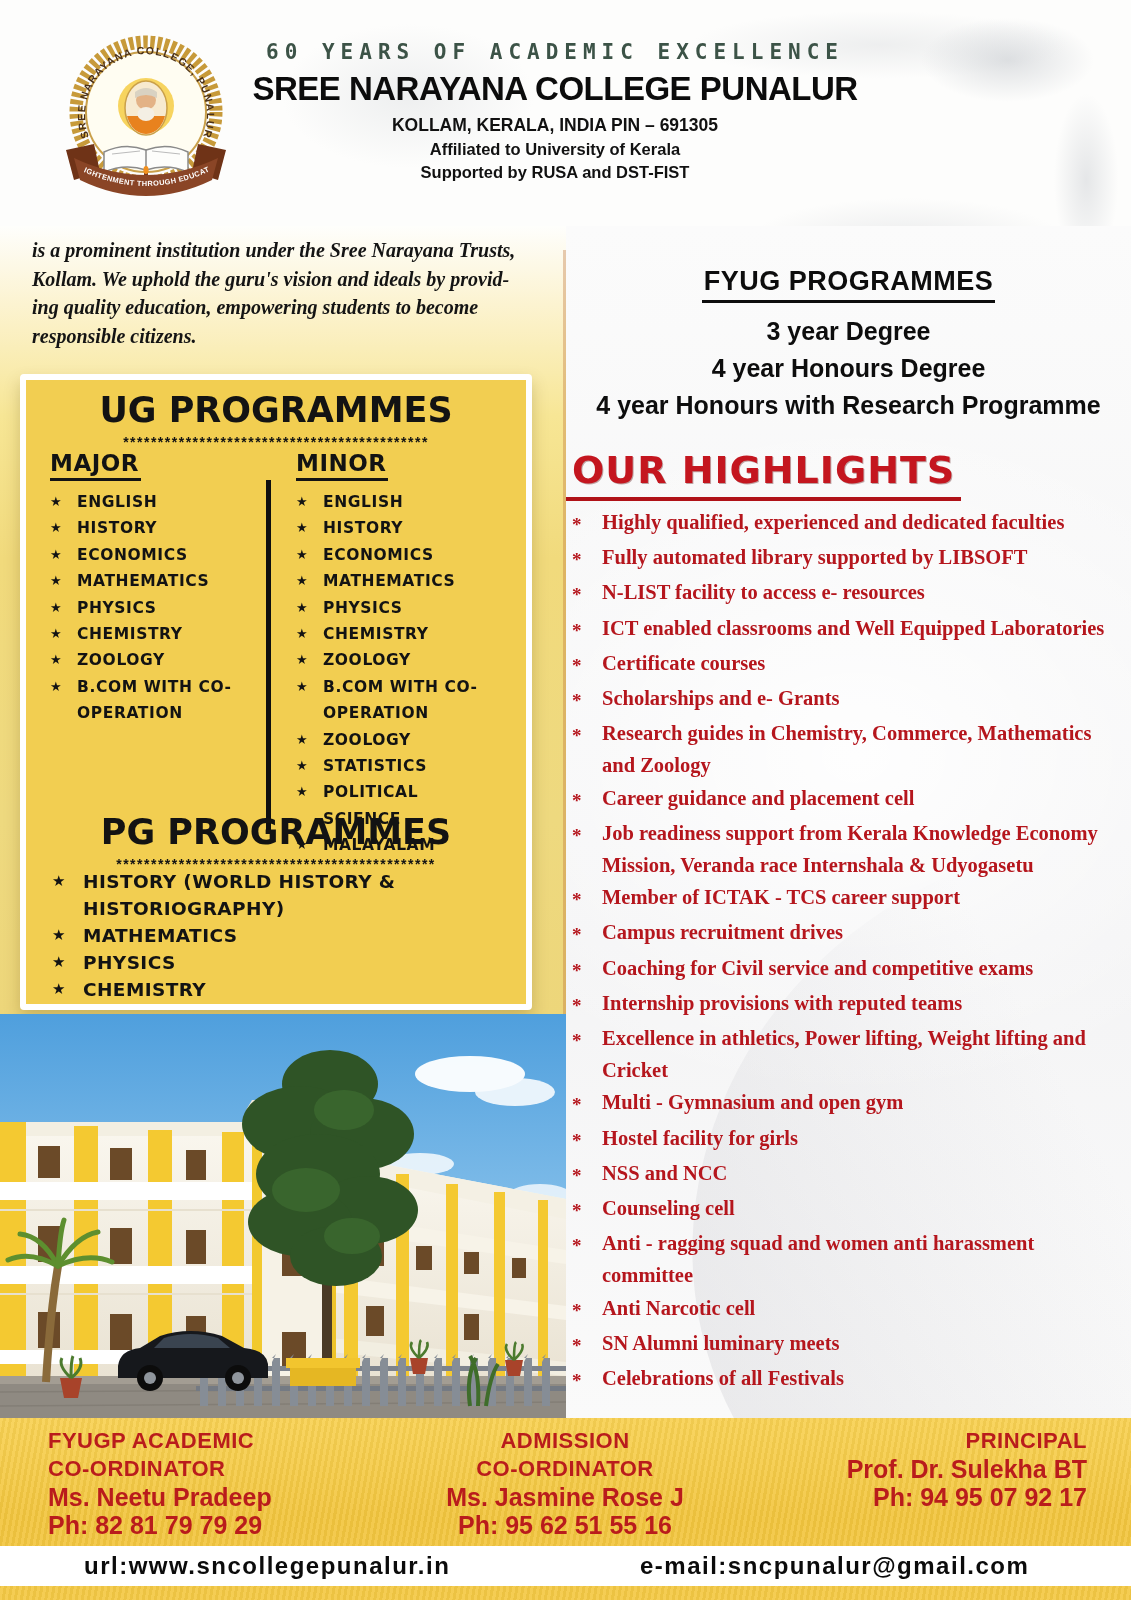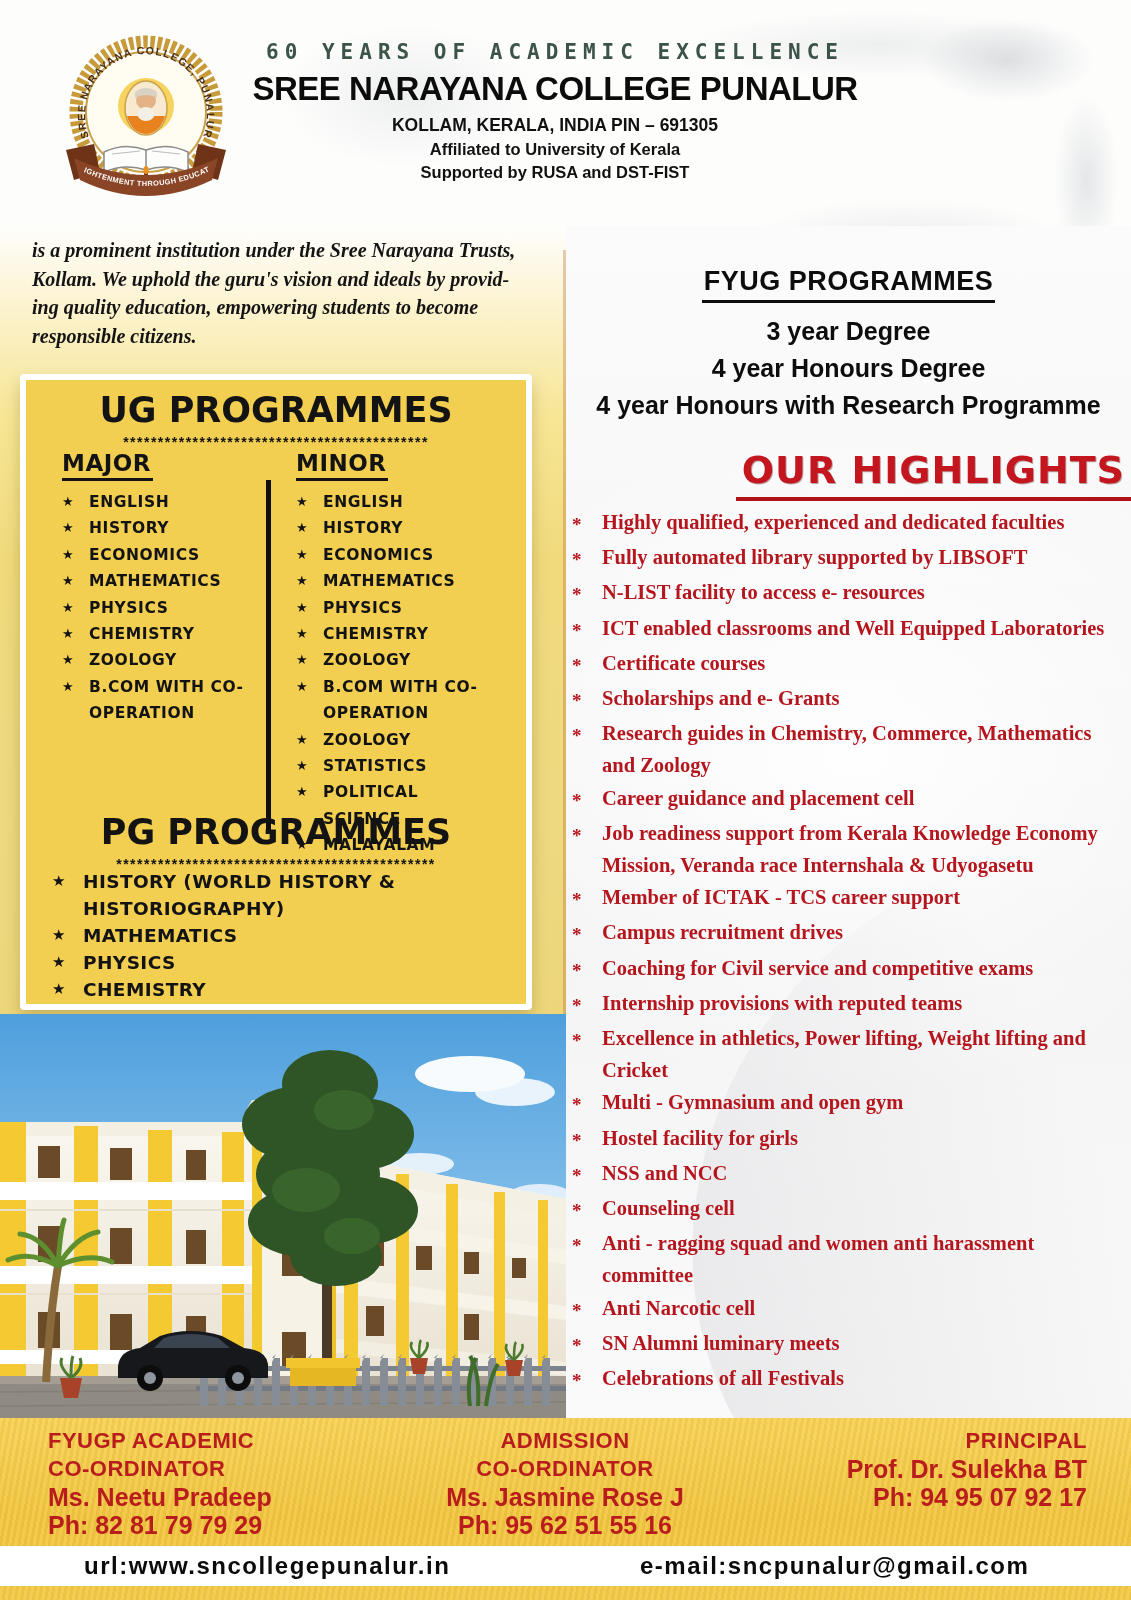--- a/index.html
+++ b/index.html
@@ -35,21 +35,21 @@
   .ug-box{position:absolute;left:20px;top:374px;width:500px;height:624px;background:#f2ce51;
     border:6px solid #fff;border-radius:4px;box-shadow:0 8px 16px rgba(90,70,10,.25);}
   .gothic{font-family:"DejaVu Sans",sans-serif;}
   .ug-title,.pg-title{position:absolute;width:100%;text-align:center;font-weight:bold;
     font-size:35px;letter-spacing:0;color:#131313;}
   .ug-title{top:10px;}
   .sep{position:absolute;width:100%;text-align:center;font-weight:bold;font-size:14px;
        letter-spacing:1.5px;color:#131313;overflow:hidden;white-space:nowrap;}
   .ug-sep{top:54px;}
   .cols{position:absolute;left:0;top:70px;width:100%;display:flex;}
-  .col-major{width:238px;padding-left:36px;box-sizing:border-box;}
+  .col-major{width:238px;padding-left:24px;box-sizing:border-box;}
   .col-minor{flex:1;padding-left:32px;box-sizing:border-box;}
   .col-head{display:inline-block;font-weight:bold;font-size:23px;color:#131313;
     border-bottom:3px solid #131313;padding:0 2px 2px 0;margin-bottom:8px;letter-spacing:.5px;}
   .prog-item{display:flex;gap:13px;font-weight:bold;font-size:15.5px;letter-spacing:.6px;
     line-height:26.4px;color:#131313;}
   .prog-item .blt{font-size:13px;width:14px;flex:none;}
   .prog-item .txt{max-width:168px;}
   .v-divider{position:absolute;left:240px;top:100px;width:5px;height:352px;background:#0f0f0f;}
   .pg-title{top:432px;}
   .pg-sep{top:476px;}
@@ -62,21 +62,21 @@
     background:linear-gradient(180deg,#fbfbfb,#f4f4f5 60%,#fafafa);}
   .sw1,.sw2{position:absolute;border-radius:50%;}
   .sw1{left:-160px;top:180px;width:900px;height:700px;
        background:radial-gradient(closest-side,rgba(255,255,255,.9),rgba(255,255,255,0));}
   .sw2{left:120px;top:620px;width:820px;height:760px;transform:rotate(-28deg);
        background:linear-gradient(90deg,rgba(205,205,210,.35),rgba(255,255,255,0) 55%);}
   .fyug{position:absolute;left:566px;top:266px;width:565px;text-align:center;color:#0d0d0d;}
   .fyug-title{display:inline-block;font-size:27px;font-weight:bold;letter-spacing:.5px;
     border-bottom:3px solid #0d0d0d;padding:0 2px 3px;}
   .fyug-lines{margin-top:10px;font-weight:bold;font-size:25px;line-height:37px;}
-  .hl-title-wrap{position:absolute;left:566px;top:448px;width:565px;text-align:right;}
+  .hl-title-wrap{position:absolute;left:566px;top:448px;width:565px;text-align:left;}
   .hl-title{display:inline-block;font-family:"DejaVu Sans",sans-serif;font-weight:bold;
     font-size:38px;letter-spacing:1px;color:#c4161f;border-bottom:4px solid #b01218;
     padding:0 6px 5px;text-shadow:1px 1px 0 rgba(80,0,0,.35);}
   .hl-list{position:absolute;left:572px;top:506px;width:548px;}
   .hl-item{display:flex;gap:14px;font-family:"Liberation Serif",serif;font-weight:bold;
     font-size:20.5px;line-height:32.2px;color:#b5161d;}
   .hl-item .blt{flex:none;width:16px;font-size:19px;padding-top:3px;}
   .hl-item .txt{flex:1;max-width:505px;}
   
   .photo{position:absolute;left:0;top:1014px;width:566px;height:404px;}

